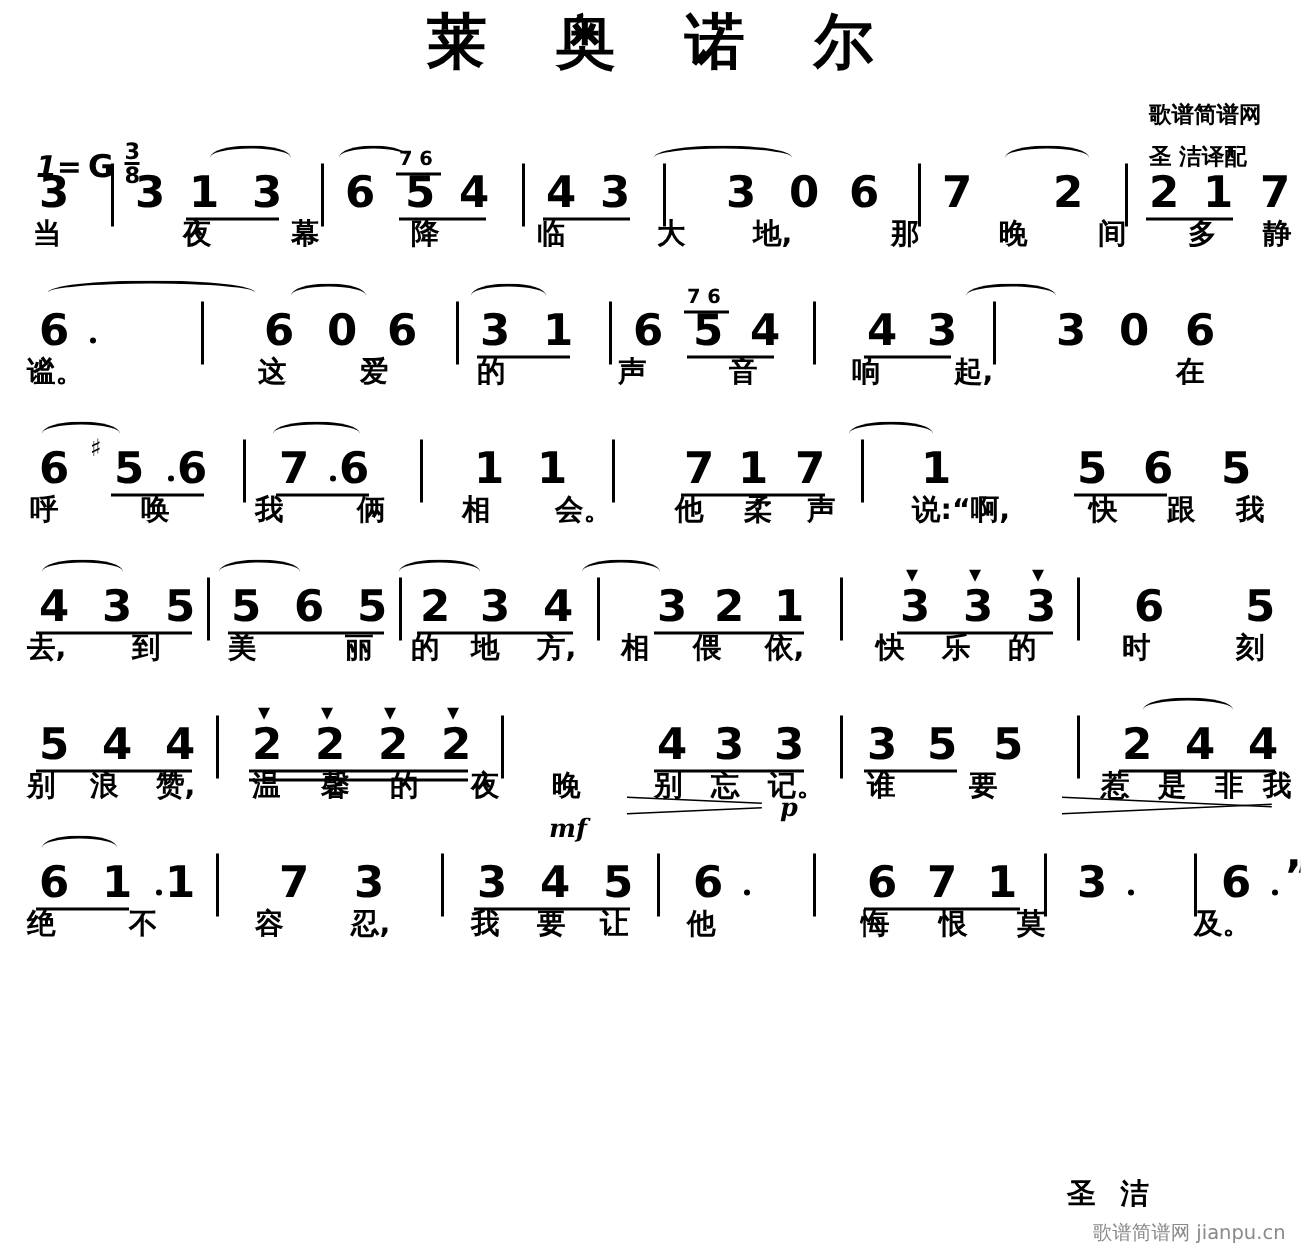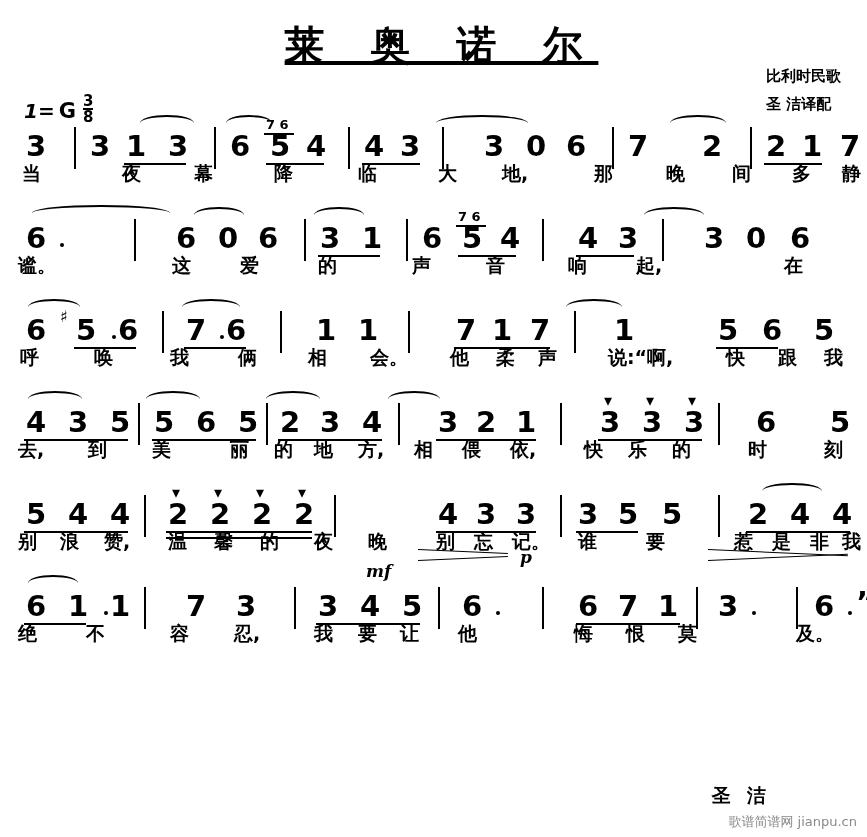--- a/index.html
+++ b/index.html
@@ -21,24 +21,22 @@
     height: 837px;
   }
 
   
   .title {
     text-align: center;
     font-family: "DejaVu Sans", sans-serif;
     font-weight: bold;
     font-size: 40px;
     letter-spacing: 16px;
-    padding-top: 18px;
     padding-left: 16px;
     color: #000;
-    text-decoration: underline;
   }
 
   
   .credits {
     position: absolute;
     right: 26px;
     top: 62px;
     text-align: left;
     font-size: 15px;
     line-height: 28px;
@@ -191,21 +189,21 @@
   }
 </style>
 </head>
 <body>
 
 <div class="sheet">
 
   <div class="title">莱 奥 诺 尔</div>
 
   <div class="credits">
-    <div>比利时民歌</div>
+    <div>歌谱简谱网</div>
     <div>圣  洁译配</div>
   </div>
 
   <div class="keysig">
     <span class="eq">1=</span>
     <span class="note">G</span>
     <span class="meter">
       <span class="num">3</span>
       <span class="den">8</span>
     </span>

